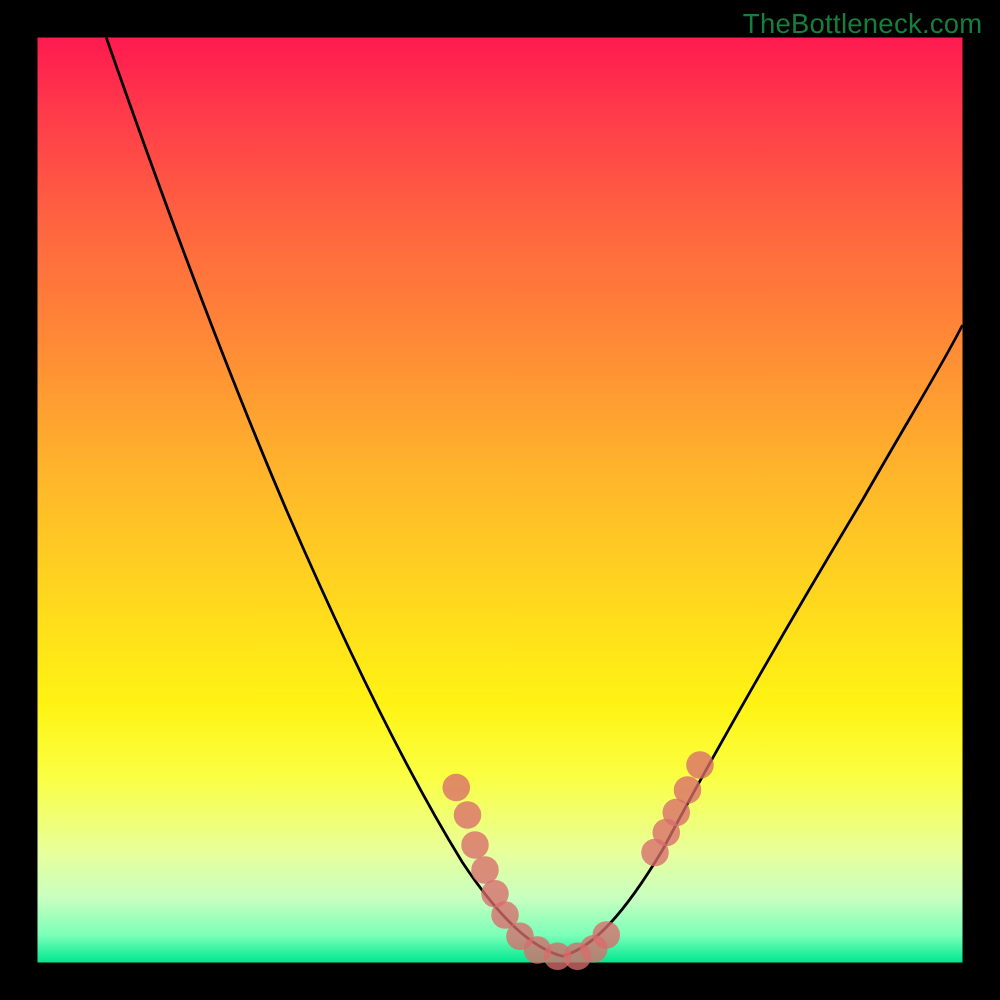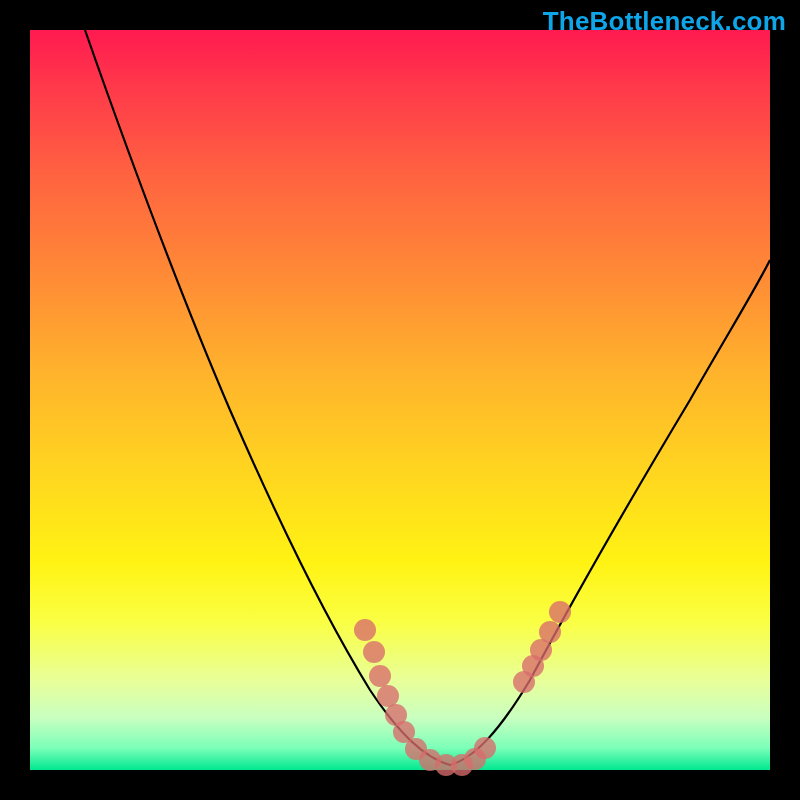--- a/index.html
+++ b/index.html
@@ -28,23 +28,23 @@
       #faff44 80%,
       #e8ff9a 88%,
       #c8ffc0 93%,
       #7cffb8 97%,
       #00e890 100%);
   }
   .watermark {
     position: absolute;
     top: 6px;
     right: 14px;
-    color: #0ea5e9;
-    font-size: 26px;
-    font-weight: 700;
+    color: #15803d;
+    font-size: 22px;
+    font-weight: 400;
     letter-spacing: 0.2px;
     user-select: none;
   }
   svg.curve {
     position: absolute;
     left: 0;
     top: 0;
     width: 740px;
     height: 740px;
     overflow: visible;

